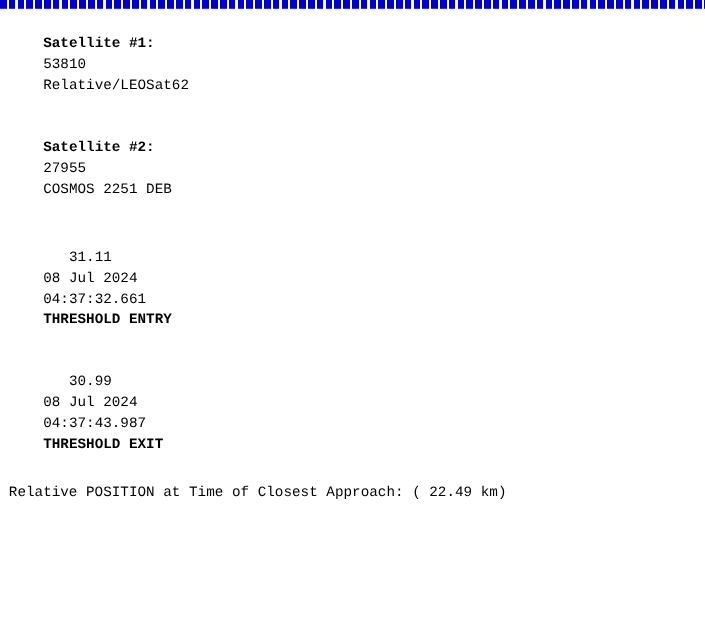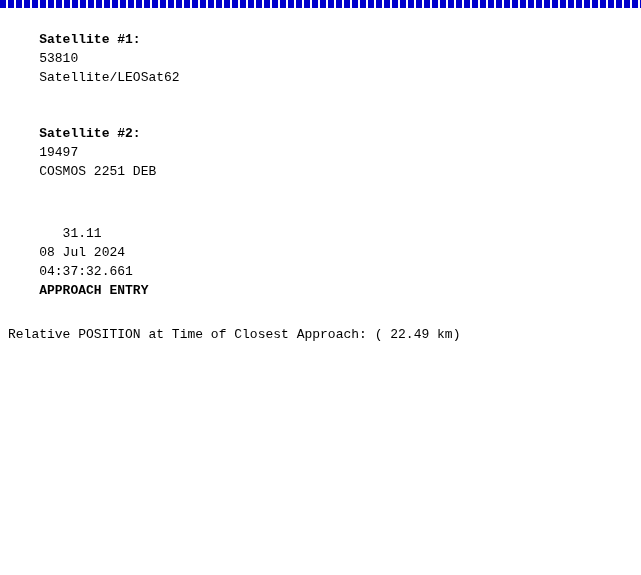--- a/index.html
+++ b/index.html
@@ -33,35 +33,41 @@
   </style>
 </head>
 <body>
 
 <div class="top-border"></div>
 <div class="content">
 
   <div class="line">
     <span class="bold">Satellite #1:</span>
     <span>53810</span>
-    <span>Satellite/LEOSat62</span>
+    <span>Relative/LEOSat62</span>
   </div>
   <div class="line">
     <span class="bold">Satellite #2:</span>
-    <span>19497</span>
+    <span>27955</span>
     <span>COSMOS 2251 DEB</span>
   </div>
 
   <div class="section-gap"></div>
 
 
   <div class="line">
     <span>   31.11</span>
     <span>08 Jul 2024</span>
     <span>04:37:32.661</span>
-    <span class="bold">APPROACH ENTRY</span>
+    <span class="bold">THRESHOLD ENTRY</span>
+  </div>
+  <div class="line">
+    <span>   30.99</span>
+    <span>08 Jul 2024</span>
+    <span>04:37:43.987</span>
+    <span class="bold">THRESHOLD EXIT</span>
   </div>
 
   <div class="section-gap"></div>
 
   <div class="line">Relative POSITION at Time of Closest Approach: ( 22.49 km)</div>
 
 </div>
 
 </body></html>

